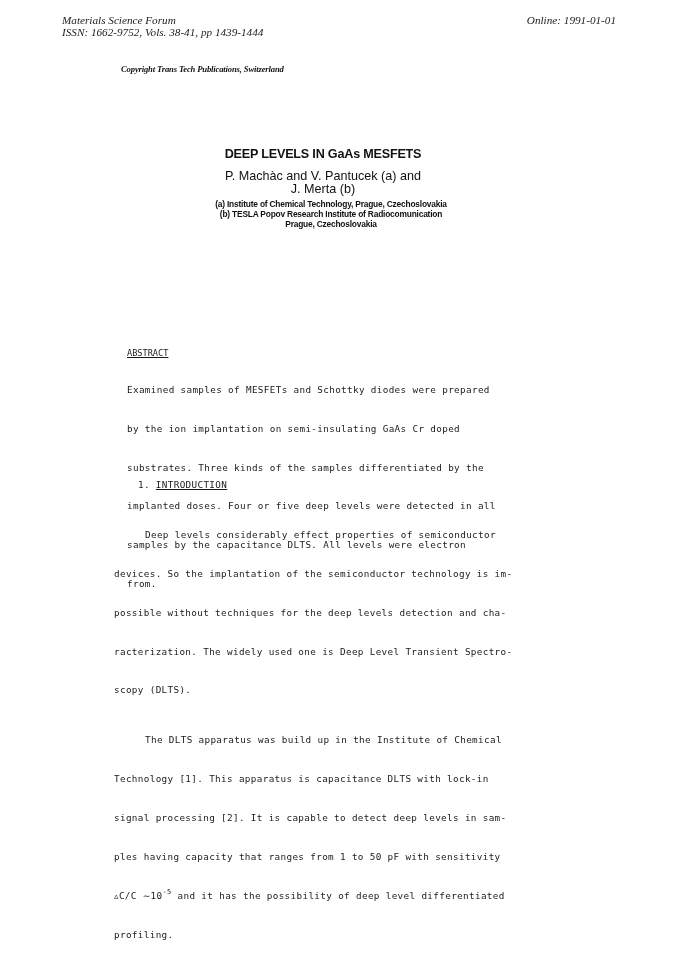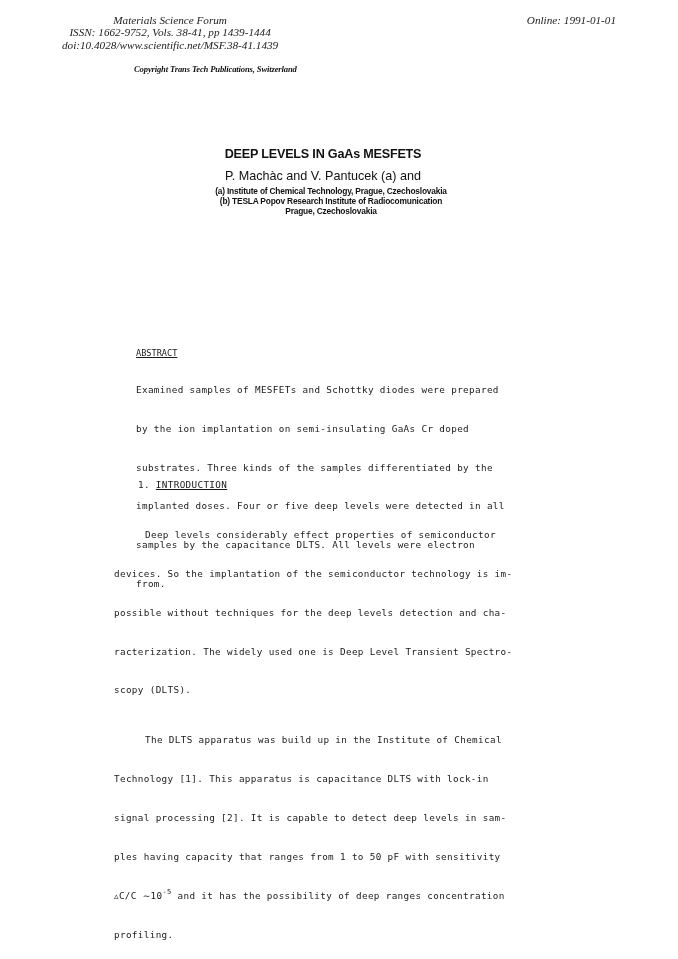--- a/index.html
+++ b/index.html
@@ -2,70 +2,70 @@
 <html><head>
 <meta charset="utf-8">
 <style>
   html, body { margin: 0; padding: 0; background: #ffffff; }
   body { width: 678px; height: 959px; position: relative; overflow: hidden; color: #111; }
   .meta {
     position: absolute; left: 62px; top: 14px;
     font-family: "Liberation Serif", serif; font-style: italic;
     font-size: 11.2px; line-height: 12.3px; color: #222;
   }
-  .meta div { white-space: nowrap; text-align: center; }
+  .meta div { white-space: nowrap; }
   .online {
     position: absolute; right: 62px; top: 14px;
     font-family: "Liberation Serif", serif; font-style: italic;
     font-size: 11.2px; line-height: 12.3px; color: #222; white-space: nowrap; text-align: center;
   }
   .copyright {
-    position: absolute; left: 134px; top: 64px;
+    position: absolute; left: 121px; top: 64px;
     font-family: "Liberation Serif", serif; font-style: italic; font-weight: bold;
     font-size: 8.6px; letter-spacing: -0.15px; color: #111; white-space: nowrap;
   }
   .title-block {
     position: absolute; left: 0; width: 646px; top: 147px;
     text-align: center; font-family: "Liberation Sans", sans-serif;
   }
   .title { font-weight: bold; font-size: 12.6px; letter-spacing: -0.2px; line-height: 14px; }
   .authors { font-size: 12.6px; line-height: 13px; margin-top: 9px; }
   .affil { font-size: 8.4px; font-weight: bold; line-height: 10px; letter-spacing: -0.2px; padding-left: 16px; }
   .affil.first { margin-top: 3px; }
 
   .mono {
     font-family: "DejaVu Sans Mono", monospace;
     font-size: 9.3px; letter-spacing: 0.35px; color: #1a1a1a; white-space: pre;
   }
-  .abstract { position: absolute; left: 136px; top: 324px; }
+  .abstract { position: absolute; left: 127px; top: 324px; }
   .abstract .line { height: 16.8px; line-height: 16.8px; }
   .abstract .heading { text-decoration: underline; font-size: 8.6px; letter-spacing: 0px; height: 14px; line-height: 14px; }
 
   .intro { position: absolute; left: 114px; top: 455px; }
   .intro .line { height: 16.9px; line-height: 16.9px; }
   .intro .heading-line { padding-left: 24px; }
   .intro .heading-line .u { text-decoration: underline; }
   .indent { padding-left: 31px; }
   sup { font-size: 7px; vertical-align: 5px; line-height: 0; }
   .sym { font-family: "DejaVu Sans", sans-serif; font-size: 9px; }
 </style>
 </head>
 <body>
 
 <div class="meta">
   <div>Materials Science Forum</div>
   <div>ISSN: 1662-9752, Vols. 38-41, pp 1439-1444</div>
-  <div>doi:10.4028/www.scientific.net/MSF.38-41.1439</div>
 </div>
 <div class="online">Online: 1991-01-01</div>
 <div class="copyright">Copyright Trans Tech Publications, Switzerland</div>
 
 <div class="title-block">
   <div class="title">DEEP LEVELS IN GaAs MESFETS</div>
   <div class="authors">P. Machàc and V. Pantucek (a) and</div>
+  <div class="authors" style="margin-top:0">J. Merta (b)</div>
   <div class="affil first">(a) Institute of Chemical Technology, Prague, Czechoslovakia</div>
   <div class="affil">(b) TESLA Popov Research Institute of Radiocomunication</div>
   <div class="affil">Prague, Czechoslovakia</div>
 </div>
 
 <div class="abstract mono">
   <div class="line heading">ABSTRACT</div>
   <div class="line">Examined samples of MESFETs and Schottky diodes were prepared</div>
   <div class="line">by the ion implantation on semi-insulating GaAs Cr doped</div>
   <div class="line">substrates. Three kinds of the samples differentiated by the</div>
@@ -80,19 +80,19 @@
   <div class="line indent">Deep levels considerably effect properties of semiconductor</div>
   <div class="line">devices. So the implantation of the semiconductor technology is im-</div>
   <div class="line">possible without techniques for the deep levels detection and cha-</div>
   <div class="line">racterization. The widely used one is Deep Level Transient Spectro-</div>
   <div class="line">scopy (DLTS).</div>
 
   <div class="line indent">The DLTS apparatus was build up in the Institute of Chemical</div>
   <div class="line">Technology [1]. This apparatus is capacitance DLTS with lock-in</div>
   <div class="line">signal processing [2]. It is capable to detect deep levels in sam-</div>
   <div class="line">ples having capacity that ranges from 1 to 50 pF with sensitivity</div>
-  <div class="line"><span class="sym">▵</span><span>C/C </span><span class="sym">∼</span><span>10</span><sup>-5</sup><span> and it has the possibility of deep ranges concentration</span></div>
+  <div class="line"><span class="sym">▵</span><span>C/C </span><span class="sym">∼</span><span>10</span><sup>-5</sup><span> and it has the possibility of deep level differentiated</span></div>
   <div class="line">profiling.</div>
 
   
   
   
 </div>
 
 </body></html>

